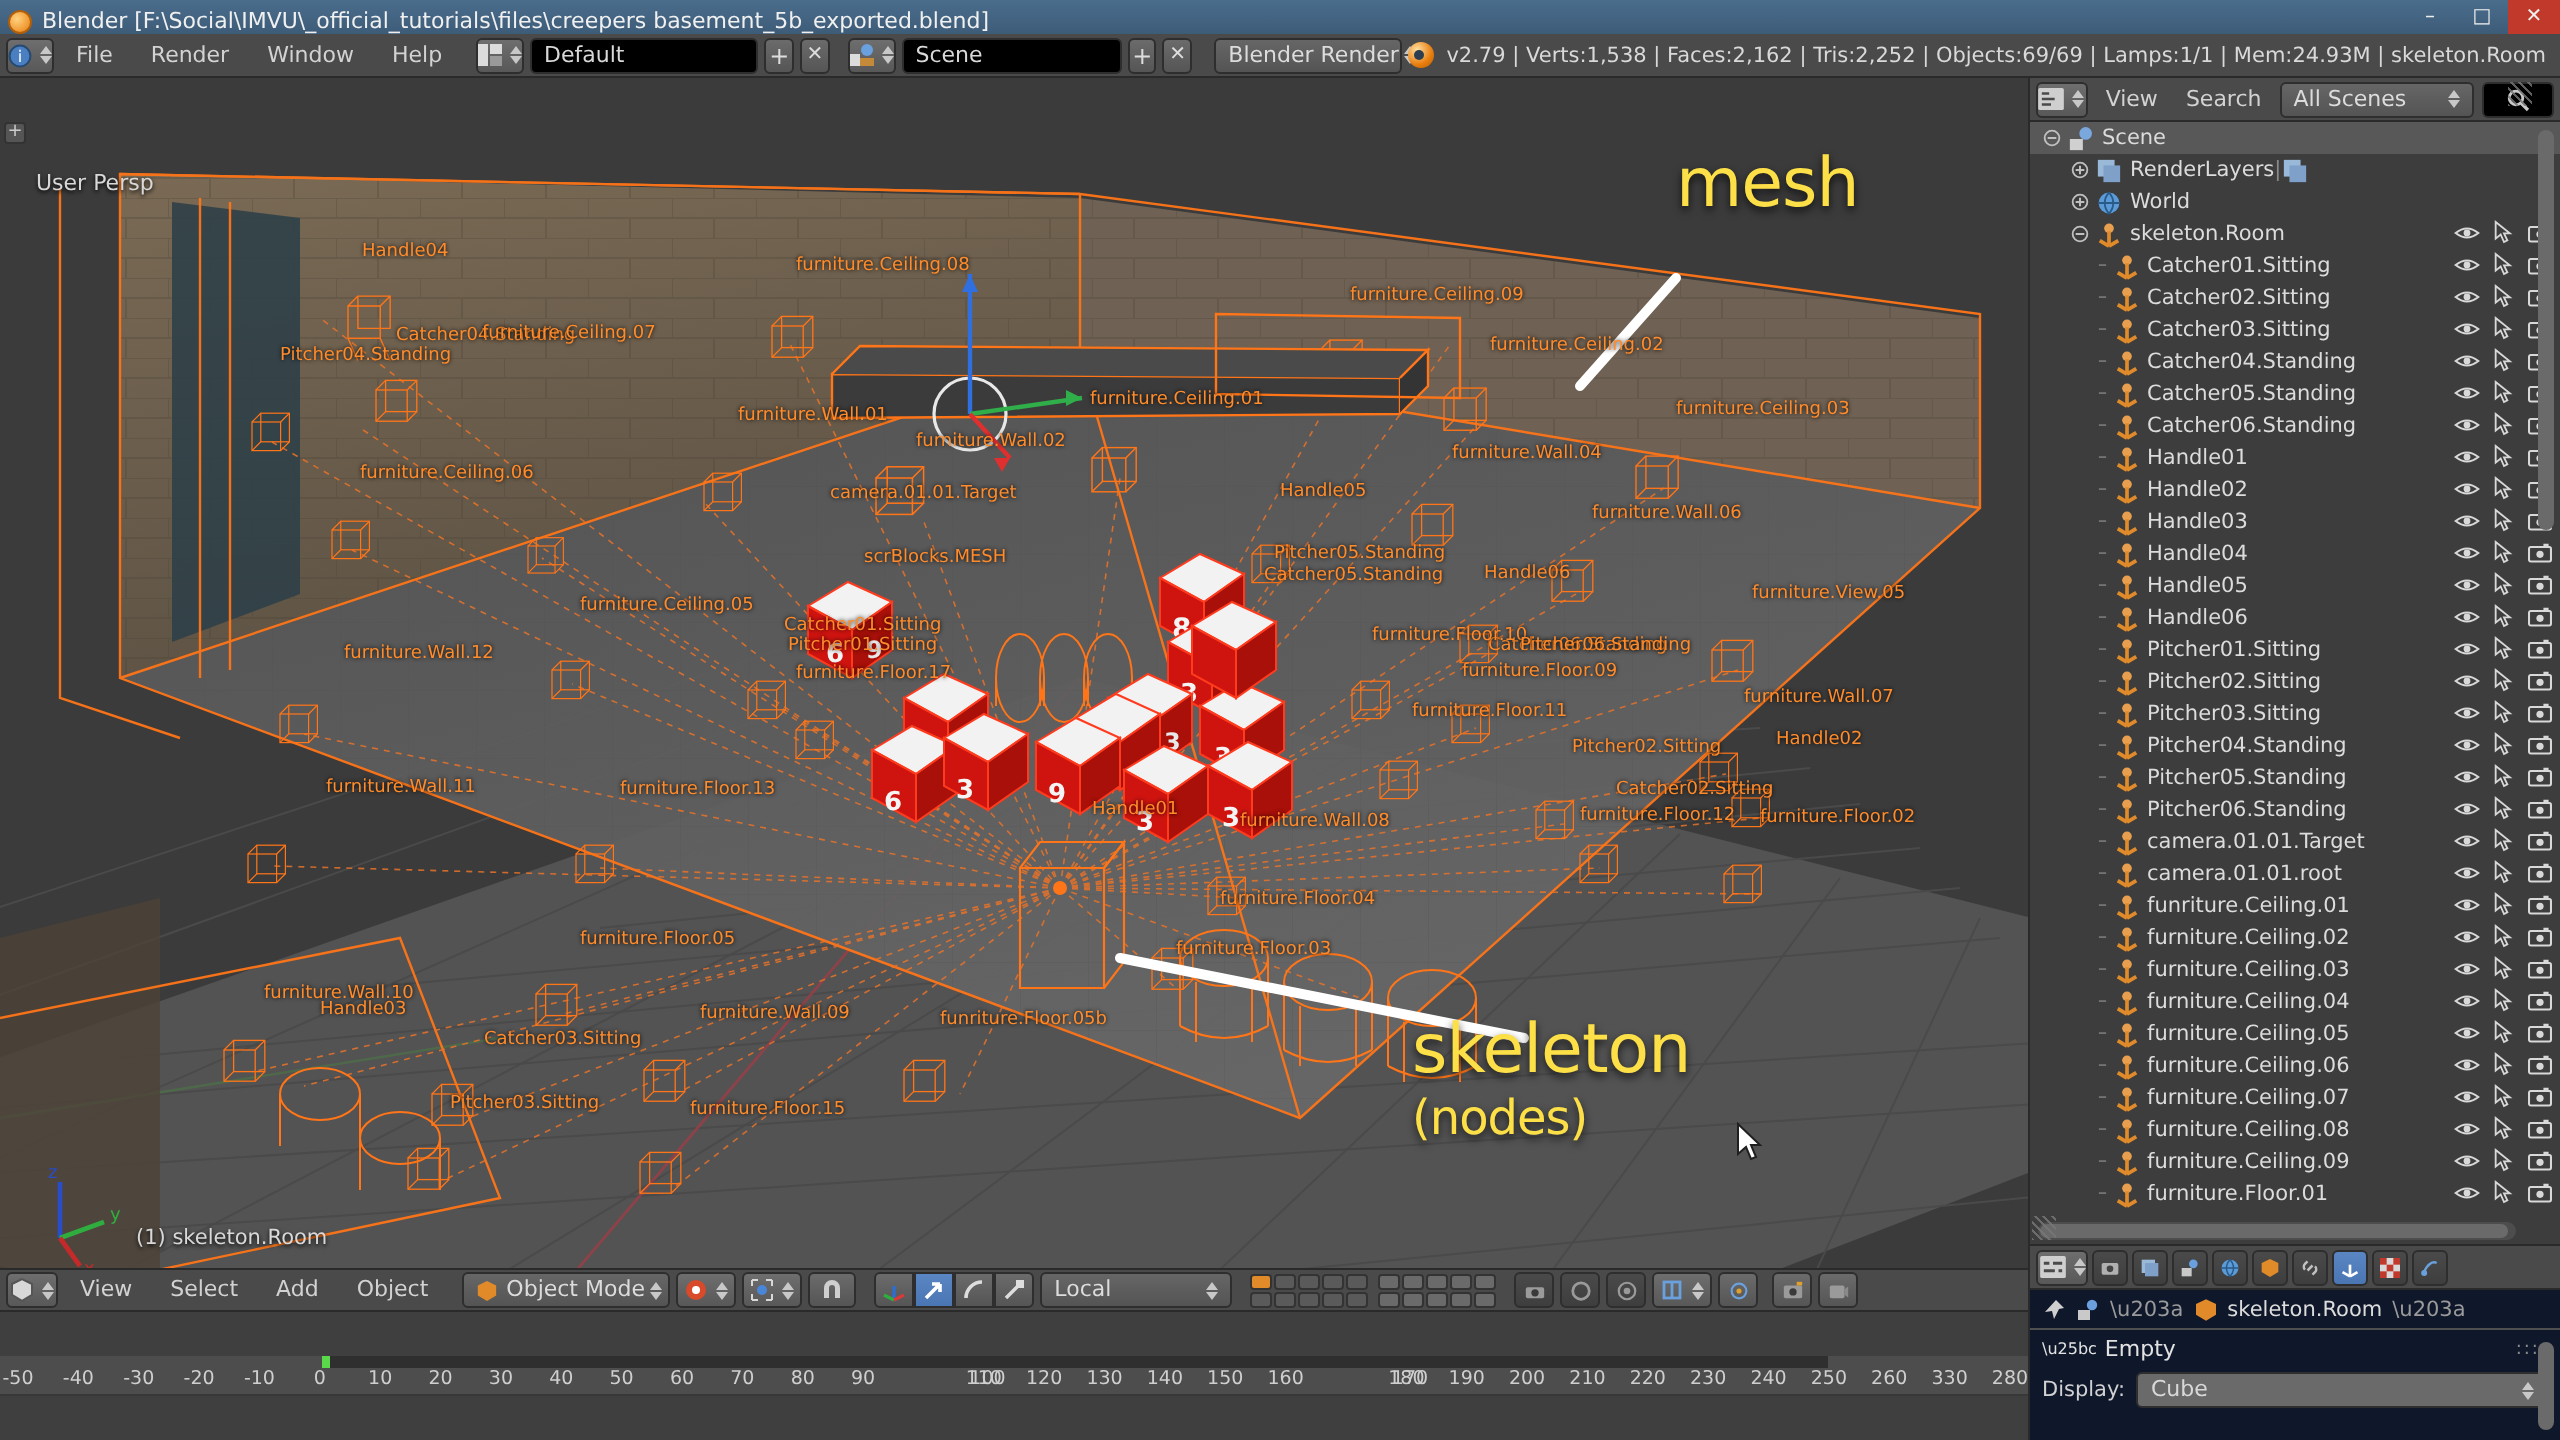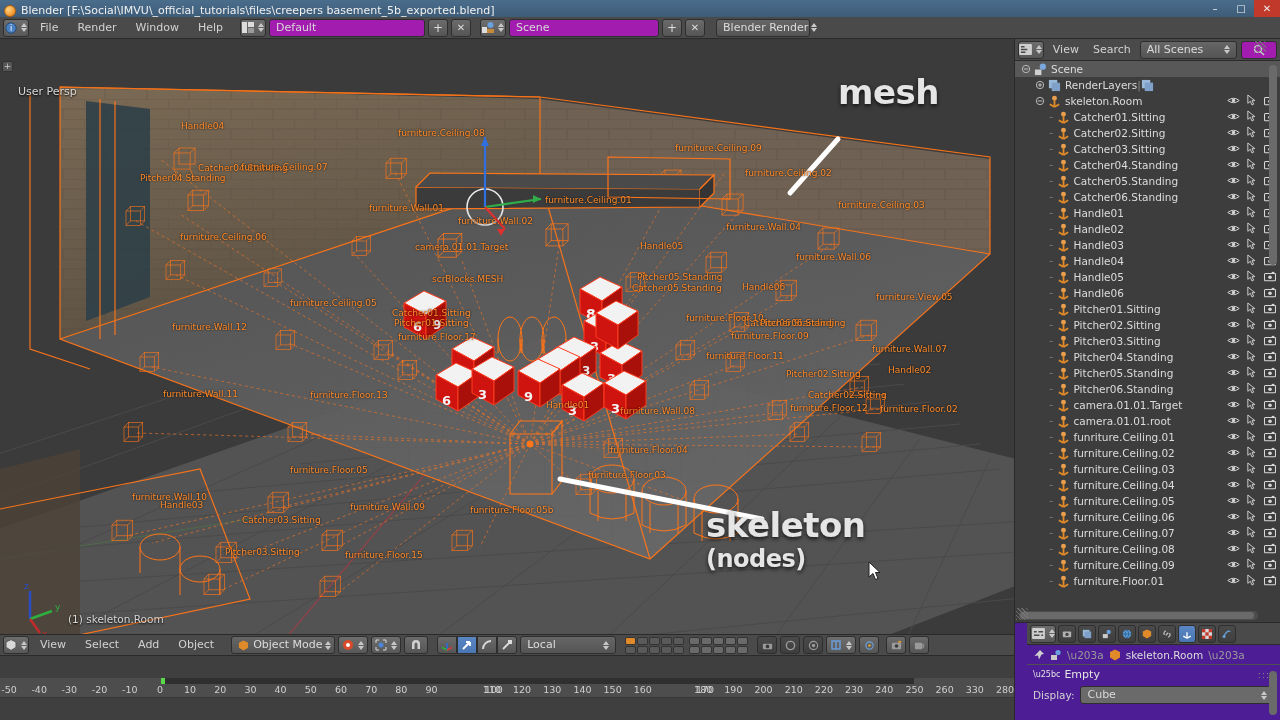--- a/index.html
+++ b/index.html
@@ -21,21 +21,21 @@
     border-radius: 3px;
     color: #dcdcdc;
     height: 18px;
     line-height: 16px;
     padding: 0 6px;
     display: inline-flex;
     align-items: center;
     white-space: nowrap;
   }
   .bl-field {
-    background: #a21caf;
+    background: #000000;
     border: 1px solid #2e2e2e;
     border-radius: 3px;
     height: 18px;
     line-height: 16px;
     padding: 0 6px;
     display: inline-flex;
     align-items: center;
     color: #d8d8d8;
     white-space: nowrap;
   }
@@ -113,21 +113,21 @@
   }
   .userpersp {
     position:absolute; left:18px; top:46px; color:#d8d8d8; font-size:11px;
     text-shadow:0 1px 2px #000;
   }
   .vp-objname {
     position:absolute; left:68px; bottom:9px; color:#d8d8d8; font-size:10.5px;
     text-shadow:0 1px 2px #000;
   }
   .anno {
-    position:absolute; color:#e5e5e5; font-weight:bold;
+    position:absolute; color:#fde047; font-weight:normal;
     text-shadow:0 2px 4px rgba(0,0,0,.75);
     letter-spacing:-0.5px;
   }
   #vp-plus {
     position:absolute;left:2px;top:22px;width:11px;height:11px;
     border-radius:2px;background:#555;border:1px solid #333;
     color:#ccc;font-size:9px;line-height:9px;text-align:center;
   }
 
   
@@ -189,21 +189,21 @@
   }
   #ol-hscroll i{position:absolute;left:1px;top:1px;bottom:1px;width:98%;background:#6a6a6a;border-radius:5px;display:block;}
   #ol-vscroll {
     position:absolute;right:3px;top:26px;width:8px;height:200px;
     background:#6a6a6a;border-radius:4px;
   }
 
   
   #props {
     position:absolute; left:1014px; top:622px; width:266px; height:98px;
-    background:#4c1d95; border-left:1px solid #2a2a2a; border-top:1px solid #2a2a2a;padding-left:12px;
+    background:#0f172a; border-left:1px solid #2a2a2a; border-top:1px solid #2a2a2a;
   }
   #pr-header {
     height:22px; background:#4a4a4a; display:flex; align-items:center;
     gap:2px; padding:0 3px; border-bottom:1px solid #2a2a2a;
   }
   #pr-crumb {
     height:20px; display:flex; align-items:center; gap:5px; padding:2px 6px;
     font-size:10.5px; color:#dcdcdc; border-bottom:1px solid #4f4f4f;
   }
   .pr-panel-title {
@@ -294,20 +294,24 @@
       </div>
 
     <div class="bl-btn" style="width:94px;margin-left:8px;justify-content:space-between">
       <span>Blender Render</span>
       <span class="spin">
           <i class="up"></i>
           <i class="dn"></i>
         </span>
     </div>
 
+    <div class="statbar">
+      <span class="blogo"></span>
+      <span>v2.79 | Verts:1,538 | Faces:2,162 | Tris:2,252 | Objects:69/69 | Lamps:1/1 | Mem:24.93M | skeleton.Room</span>
+    </div>
   </div>
 
   <div id="viewport">
     <svg id="vpbg" width="1014" height="595" viewBox="0 0 1014 595">
       <defs>
         <linearGradient id="wallg" x1="0" y1="0" x2="0.3" y2="1">
           <stop offset="0" stop-color="#7a6a55"></stop>
             <stop offset="1" stop-color="#5d5244"></stop>
         </linearGradient>
         <linearGradient id="floorg" x1="0.2" y1="0" x2="0.8" y2="1">
@@ -1120,20 +1124,32 @@
           <span style="color: rgb(138, 138, 138);"> | </span>
           <svg viewBox="0 0 14 14" width="13" height="13" class="ol-ico">
             <rect x="1" y="1" width="9" height="9" fill="#9ab8d8"></rect>
             <rect x="4" y="4" width="9" height="9" fill="#7fa0c8"></rect>
           </svg>
         </div>
         <div class="ol-row">
           <span style="width: 20px; flex: 0 0 auto;"></span>
           <svg viewBox="0 0 12 12" width="10" height="10" style="margin-right: 3px; flex: 0 0 auto;">
             <circle cx="6" cy="6" r="4.4" fill="none" stroke="#c0c0c0" stroke-width="1.1"></circle>
+            <path d="M3.4 6 h5.2 M6 3.4 v5.2" stroke="#c0c0c0" stroke-width="1.2"></path>
+          </svg>
+          <svg viewBox="0 0 14 14" width="13" height="13" class="ol-ico">
+            <circle cx="7" cy="7" r="5.6" fill="#5a9bd8"></circle>
+            <path d="M1.4 7 h11.2 M7 1.4 a8 8 0 0 0 0 11.2 a8 8 0 0 0 0 -11.2" fill="none" stroke="#2a5a88" stroke-width="1"></path>
+          </svg>
+          <span>World</span>
+        </div>
+        <div class="ol-row">
+          <span style="width: 20px; flex: 0 0 auto;"></span>
+          <svg viewBox="0 0 12 12" width="10" height="10" style="margin-right: 3px; flex: 0 0 auto;">
+            <circle cx="6" cy="6" r="4.4" fill="none" stroke="#c0c0c0" stroke-width="1.1"></circle>
             <path d="M3.4 6 h5.2" stroke="#c0c0c0" stroke-width="1.2"></path>
           </svg>
           <svg viewBox="0 0 14 14" width="13" height="13" class="ol-ico">
             <circle cx="7" cy="3.4" r="2.6" fill="#e8a050"></circle>
             <path d="M7 13 V5" stroke="#e08a2a" stroke-width="2"></path>
             <path d="M7 13 L2 10" stroke="#e08a2a" stroke-width="2"></path>
             <path d="M7 13 L12 10" stroke="#e08a2a" stroke-width="2"></path>
           </svg>
           <span>skeleton.Room</span>
           <div class="ol-eyes">

